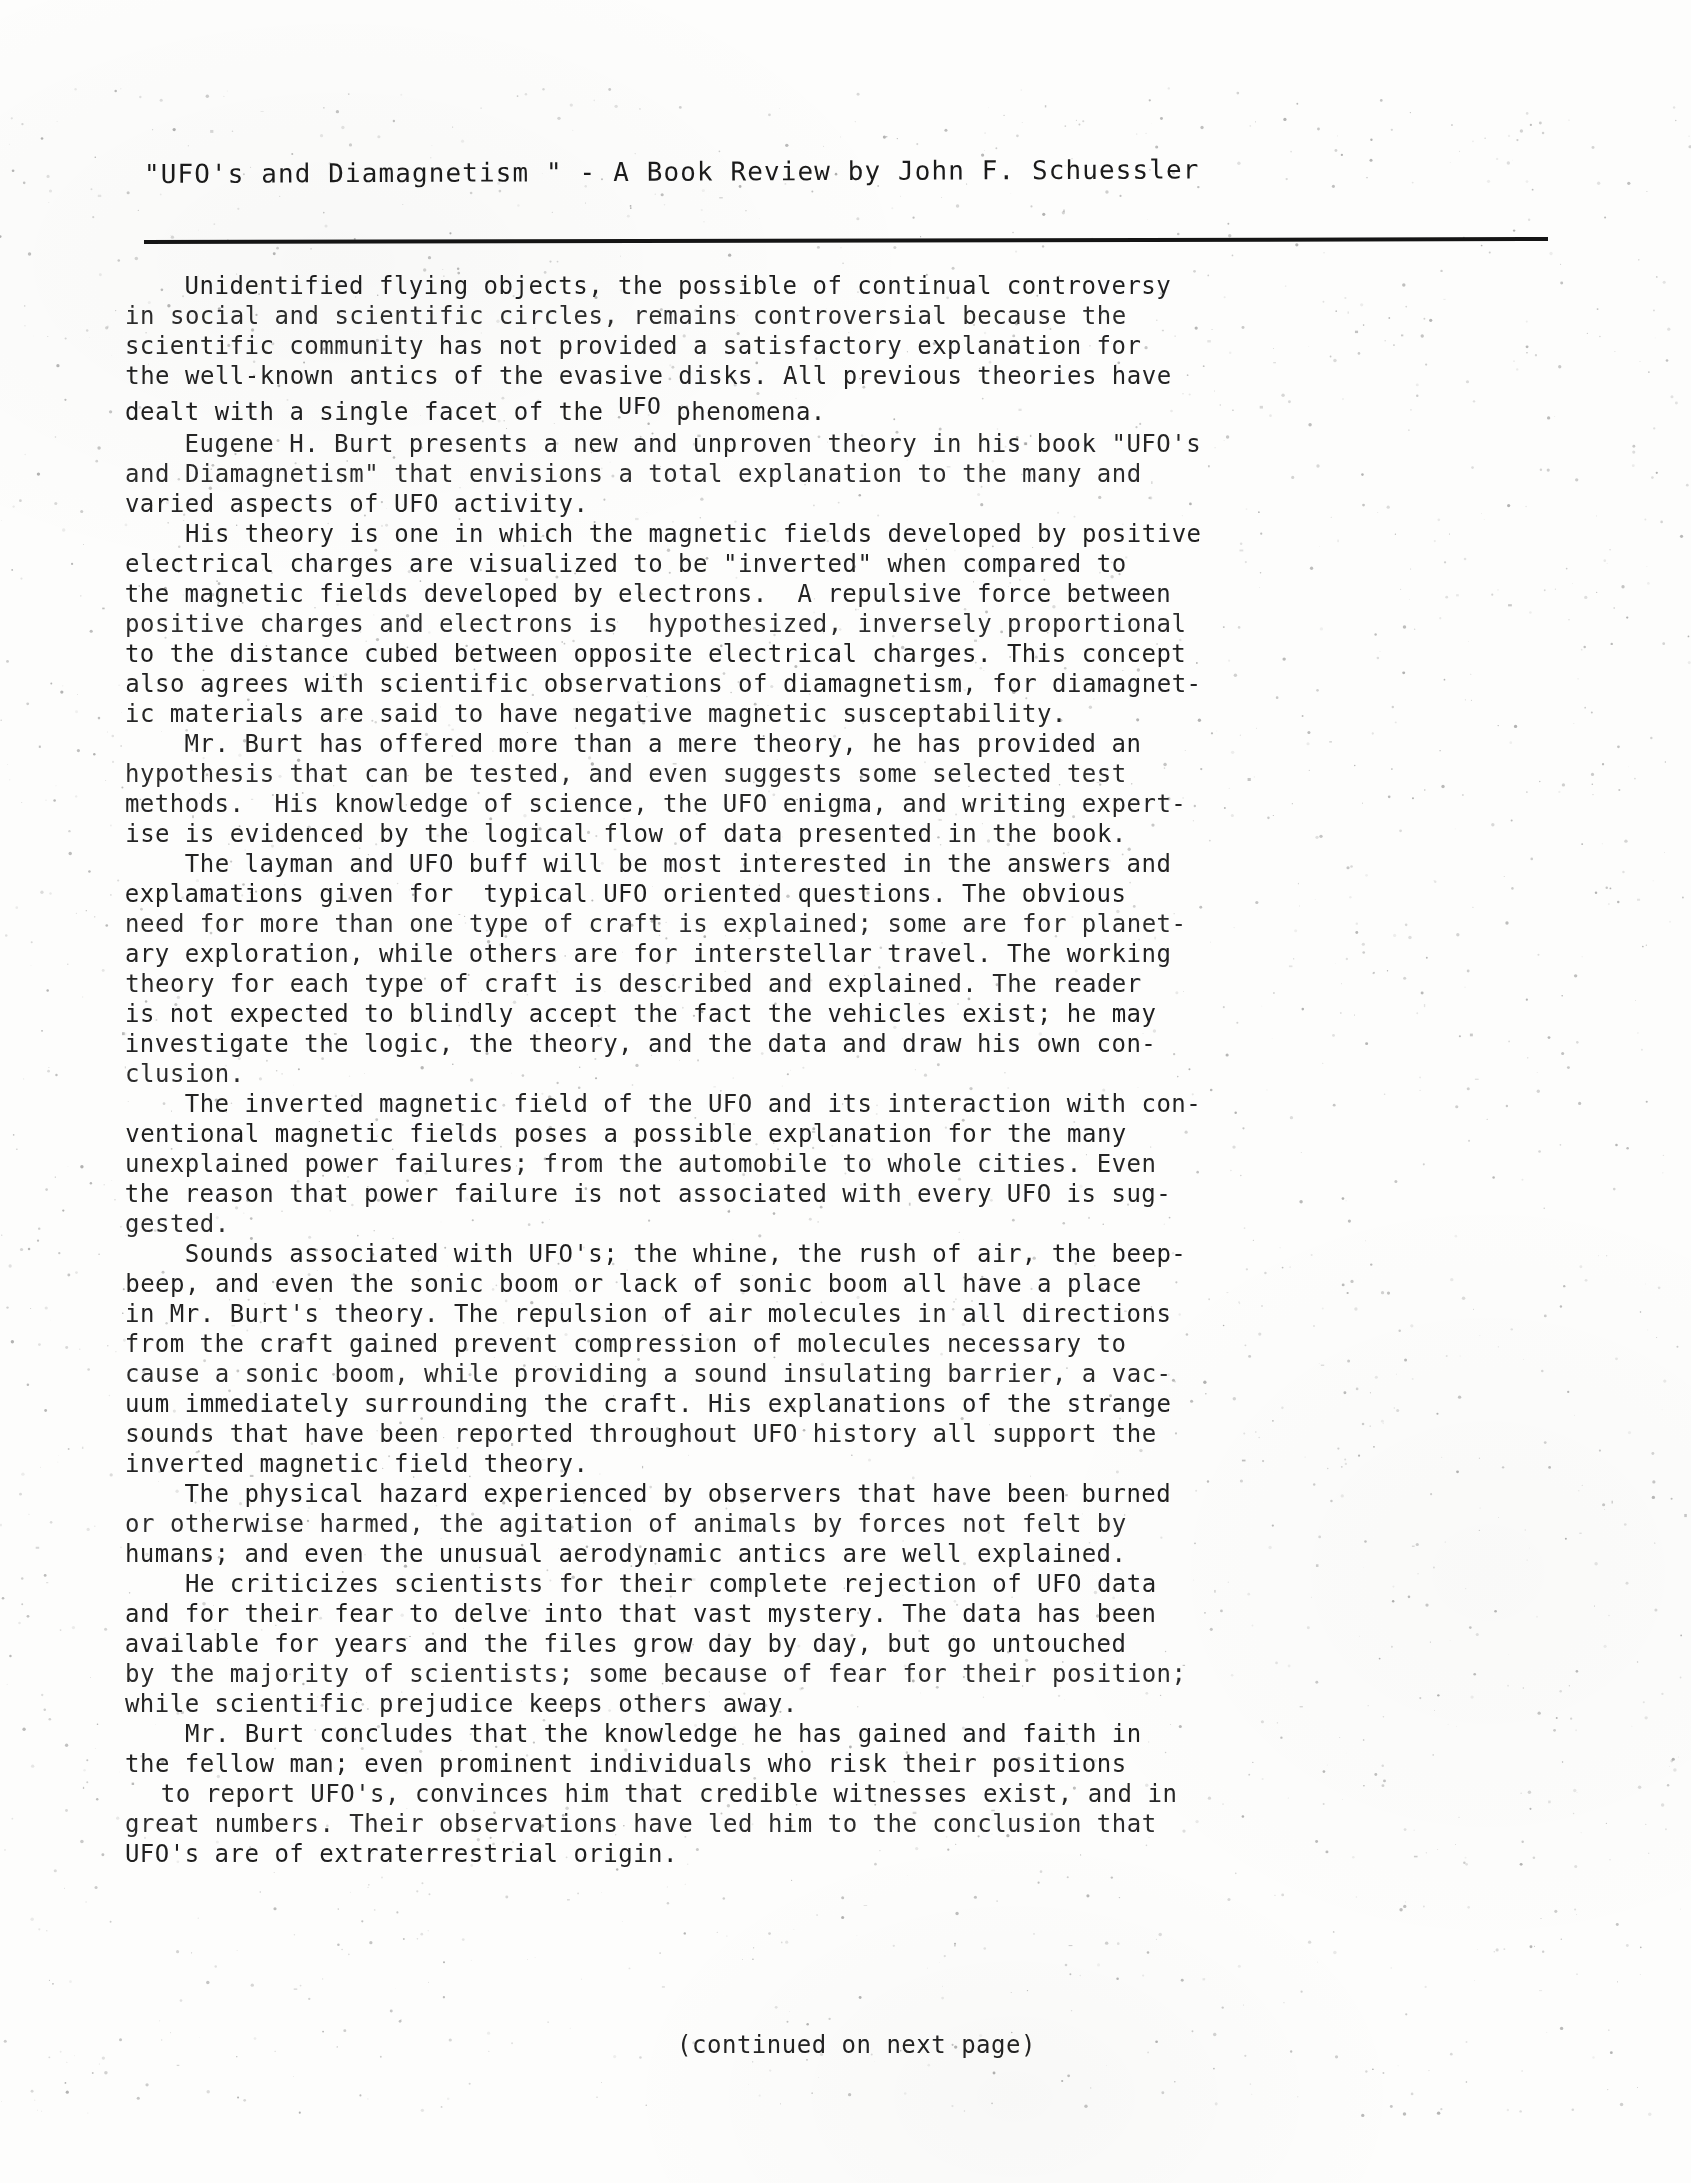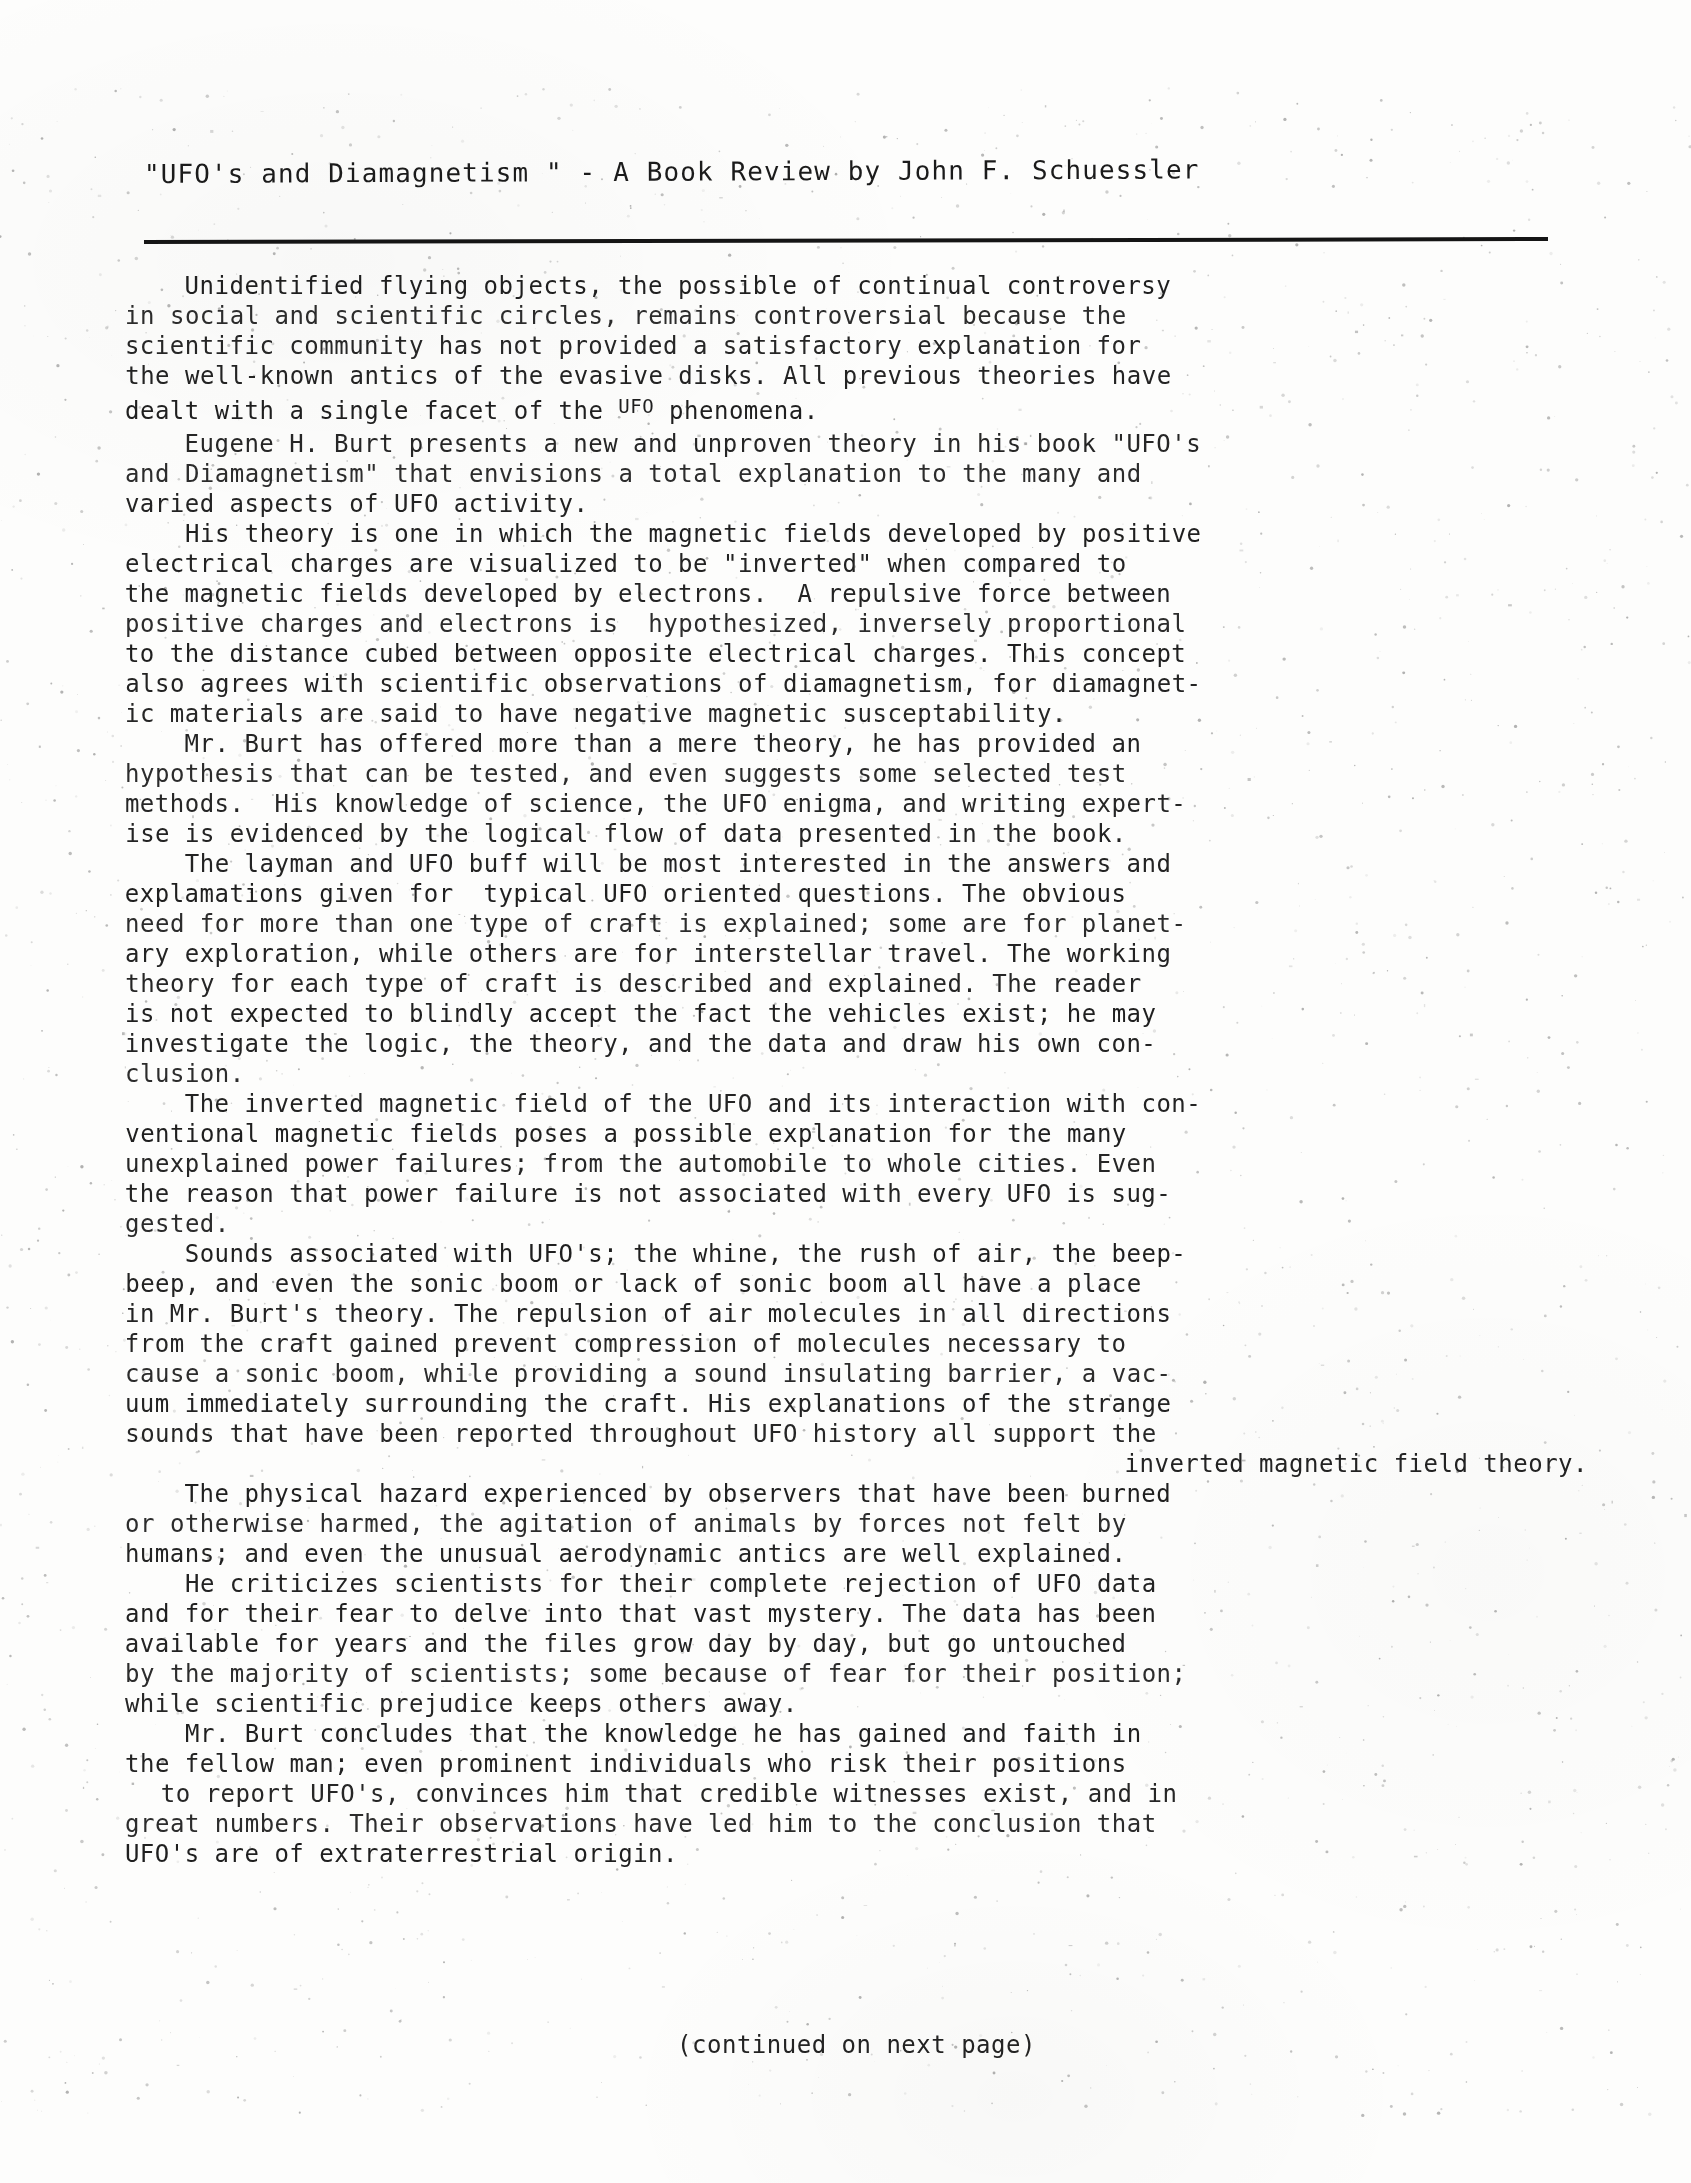--- a/index.html
+++ b/index.html
@@ -77,21 +77,21 @@
     line-height: 30px;
     letter-spacing: 0.5px;
     color: #232323;
     white-space: pre;
     font-family: "DejaVu Sans Mono", "Liberation Mono", monospace;
     height: 30px;
   }
 
   .sup {
     vertical-align: 5.9px;
-    font-size: 19px;
+    font-size: 23px;
     margin-top: 44px;
   }
 
   .footer-line {
     position: absolute;
     left: 125px;
     top: 2031px;
     width: 1463px;
     text-align: center;
     font-size: 24px;
@@ -2872,21 +2872,21 @@
         <div class="tline" style="transform: translate(0px, -0.1px);">unexplained power failures; from the automobile to whole cities. Even</div>
         <div class="tline" style="transform: translate(-0.2px, 0.1px);">the reason that power failure is not associated with every UFO is sug-</div>
         <div class="tline" style="transform: translate(0.1px, 0.3px);">gested.</div>
         <div class="tline" style="transform: translate(-0.1px, -0.2px);">    Sounds associated with UFO's; the whine, the rush of air, the beep-</div>
         <div class="tline" style="transform: translate(0.2px, 0px);">beep, and even the sonic boom or lack of sonic boom all have a place</div>
         <div class="tline" style="transform: translate(0px, 0.2px);">in Mr. Burt's theory. The repulsion of air molecules in all directions</div>
         <div class="tline" style="transform: translate(-0.2px, -0.3px);">from the craft gained prevent compression of molecules necessary to</div>
         <div class="tline" style="transform: translate(0.1px, -0.1px);">cause a sonic boom, while providing a sound insulating barrier, a vac-</div>
         <div class="tline" style="transform: translate(-0.1px, 0.1px);">uum immediately surrounding the craft. His explanations of the strange</div>
         <div class="tline" style="transform: translate(0.2px, 0.3px);">sounds that have been reported throughout UFO history all support the</div>
-        <div class="tline" style="transform: translate(0px, -0.2px); text-align: right;">inverted magnetic field theory.</div>
+        <div class="tline" style="transform: translate(0px, -0.2px);">inverted magnetic field theory.</div>
         <div class="tline" style="transform: translate(-0.2px, 0px);">    The physical hazard experienced by observers that have been burned</div>
         <div class="tline" style="transform: translate(0.1px, 0.2px);">or otherwise harmed, the agitation of animals by forces not felt by</div>
         <div class="tline" style="transform: translate(-0.1px, -0.3px);">humans; and even the unusual aerodynamic antics are well explained.</div>
         <div class="tline" style="transform: translate(0.2px, -0.1px);">    He criticizes scientists for their complete rejection of UFO data</div>
         <div class="tline" style="transform: translate(0px, 0.1px);">and for their fear to delve into that vast mystery. The data has been</div>
         <div class="tline" style="transform: translate(-0.2px, 0.3px);">available for years and the files grow day by day, but go untouched</div>
         <div class="tline" style="transform: translate(0.1px, -0.2px);">by the majority of scientists; some because of fear for their position;</div>
         <div class="tline" style="transform: translate(-0.1px, 0px);">while scientific prejudice keeps others away.</div>
         <div class="tline" style="transform: translate(0.2px, 0.2px);">    Mr. Burt concludes that the knowledge he has gained and faith in</div>
         <div class="tline" style="transform: translate(0px, -0.3px);">the fellow man; even prominent individuals who risk their positions</div>

